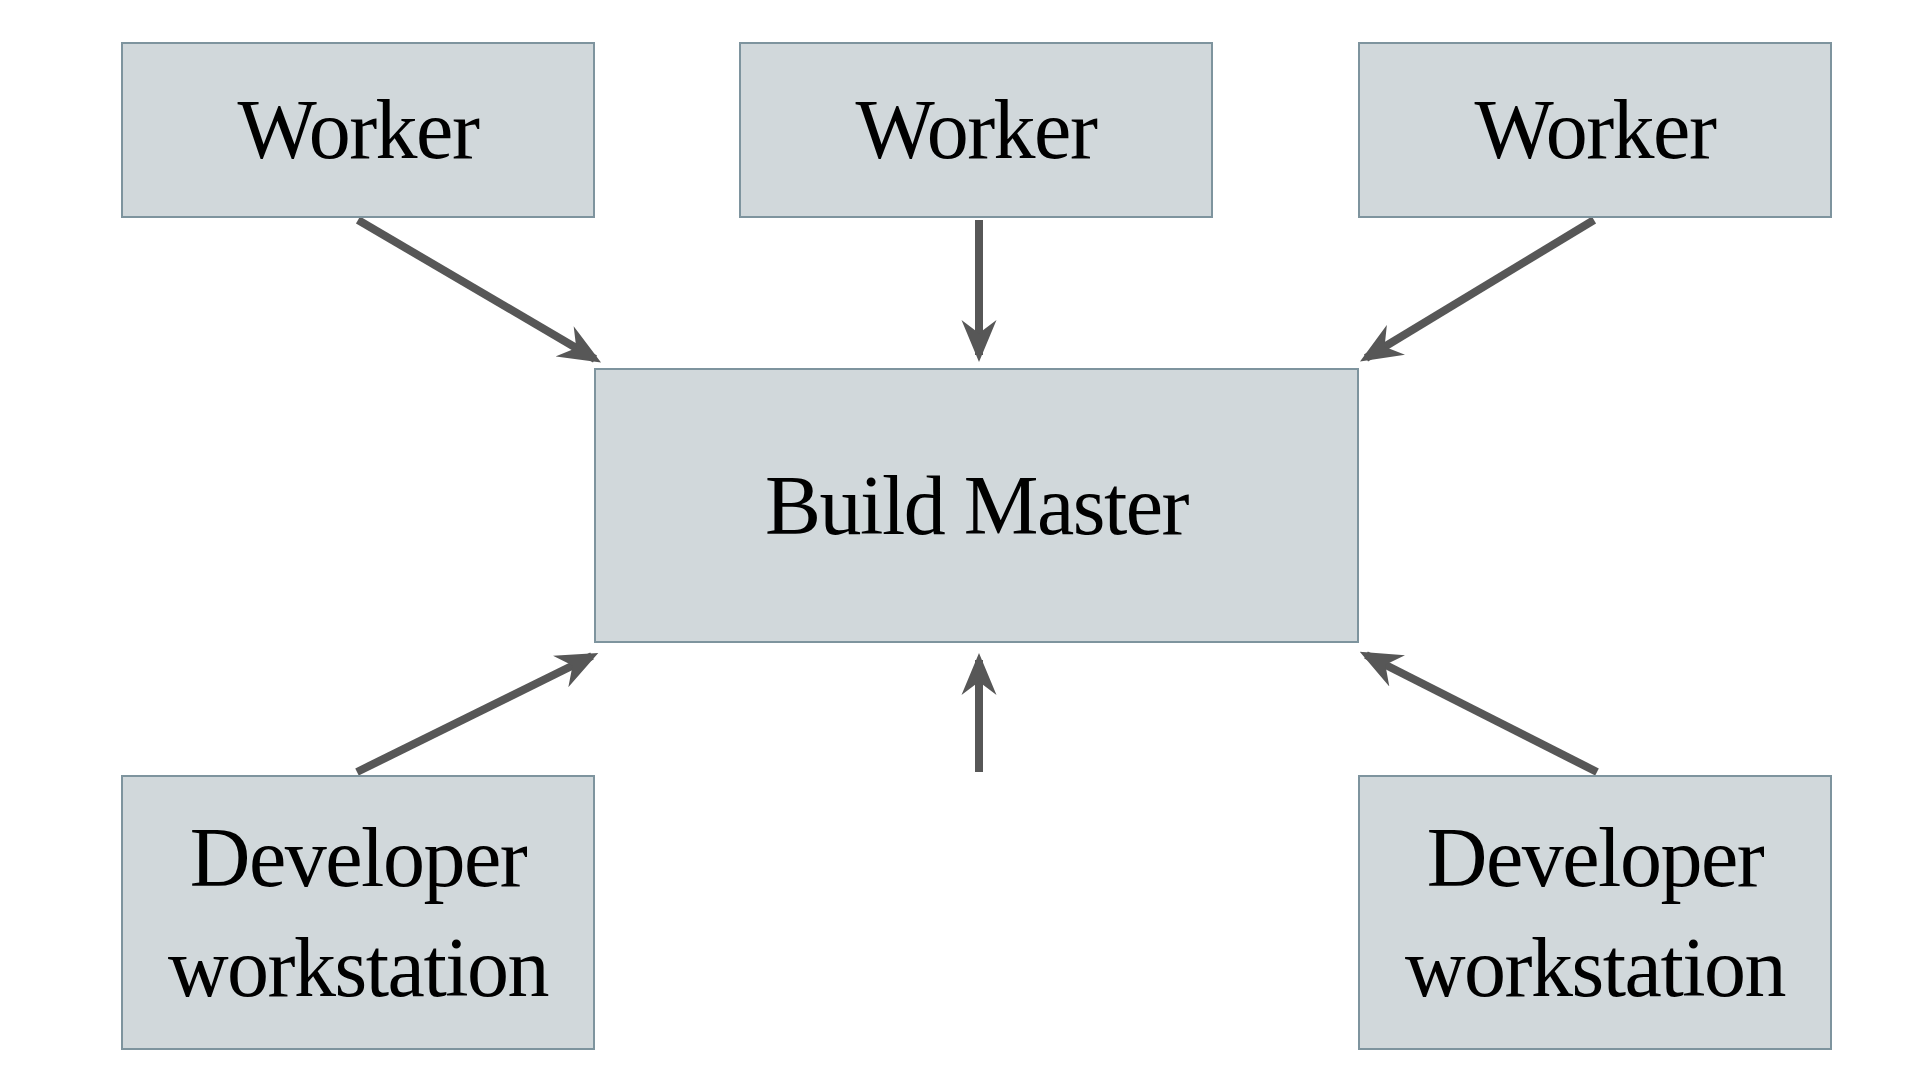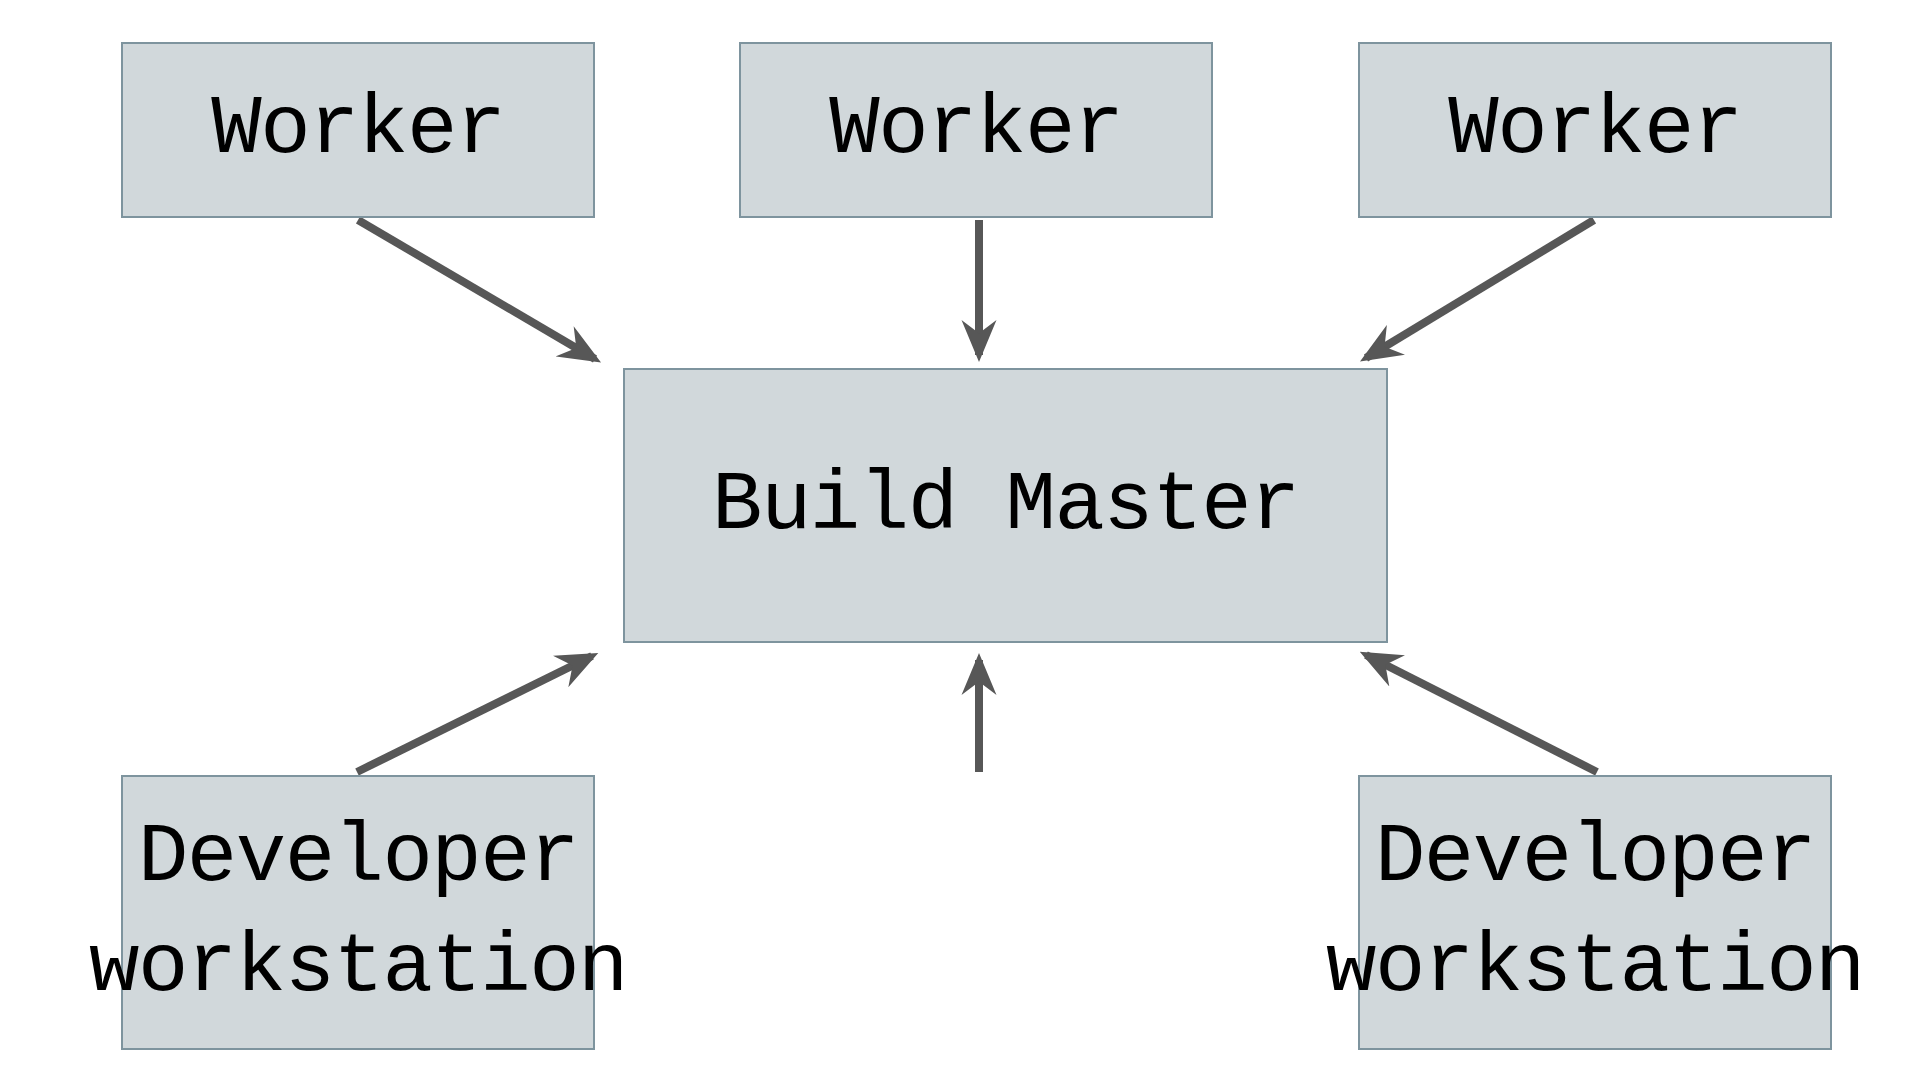--- a/index.html
+++ b/index.html
@@ -6,21 +6,21 @@
     margin: 0;
     padding: 0;
     background: #ffffff;
   }
   .stage {
     position: relative;
     width: 1910px;
     height: 1090px;
     background: #ffffff;
     overflow: hidden;
-    font-family: Liberation Mono, monospace;
+    font-family: Liberation Serif, serif;
   }
   .edges {
     position: absolute;
     left: 0;
     top: 0;
     width: 1910px;
     height: 1090px;
     display: block;
     pointer-events: none;
   }
@@ -36,21 +36,21 @@
     color: #000000;
     font-size: 84px;
     letter-spacing: -1.5px;
     line-height: 1.3;
   }
   
   .node.worker1 { left: 121px;  top: 42px;  width: 474px; height: 176px; }
   .node.worker2 { left: 739px;  top: 42px;  width: 474px; height: 176px; }
   .node.worker3 { left: 1358px; top: 42px;  width: 474px; height: 176px; }
   
-  .node.build-master { left: 594px; top: 368px; width: 765px; height: 275px; margin-left: 29px; }
+  .node.build-master { left: 594px; top: 368px; width: 765px; height: 275px; }
   
   .node.dev-left  { left: 121px;  top: 775px; width: 474px; height: 275px; padding: 0 10px; }
   .node.ci-server { left: 739px;  top: 775px; width: 474px; height: 275px; }
   .node.dev-right { left: 1358px; top: 775px; width: 474px; height: 275px; padding: 0 10px; }
   .node .label {
     display: inline-block;
   }
 </style>
 </head>
 <body>

